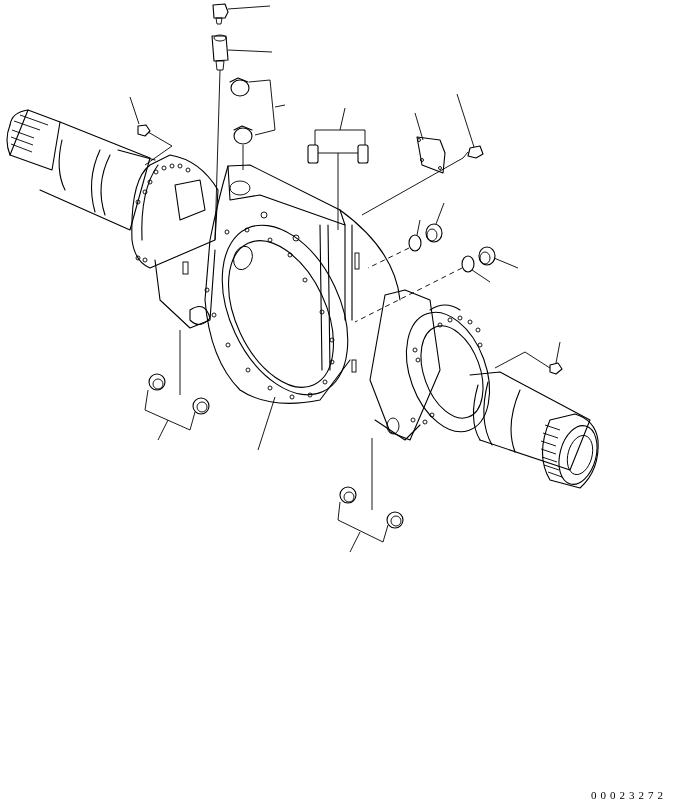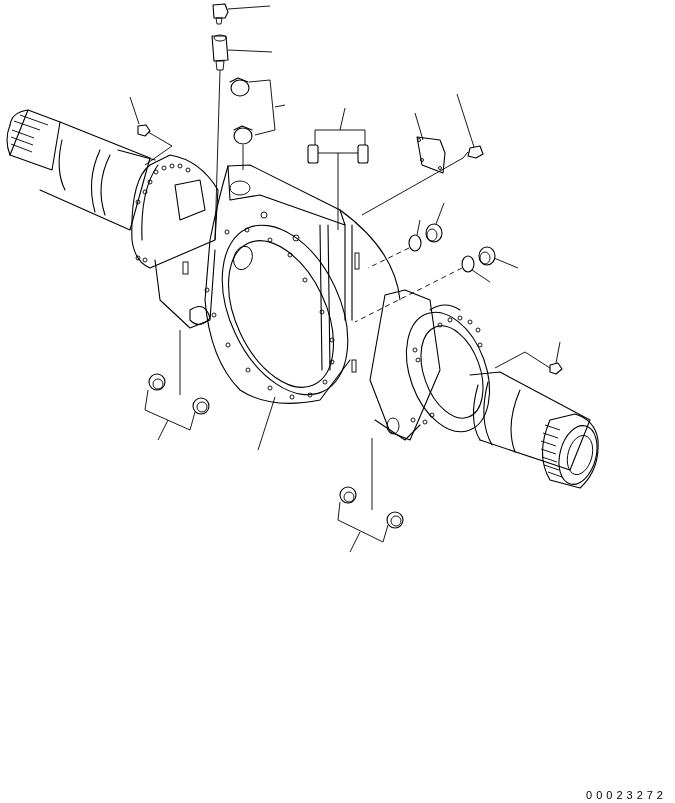--- a/index.html
+++ b/index.html
@@ -1,21 +1,21 @@
 <!DOCTYPE html>
 <html><head>
 <meta charset="utf-8">
 <style>
   html, body { margin:0; padding:0; background:#ffffff; }
   body { width:675px; height:803px; position:relative; overflow:hidden; font-family:"Liberation Sans", sans-serif; }
   #diagram { position:absolute; left:0; top:0; width:675px; height:803px; }
   #diagram .ln { fill:none; stroke:#000; stroke-width:1.1; stroke-linejoin:round; stroke-linecap:round; }
   #diagram .thin { fill:none; stroke:#000; stroke-width:0.9; }
   #diagram .dash { fill:none; stroke:#000; stroke-width:0.9; stroke-dasharray:5 4; }
-  #fig-id { position:absolute; right:8px; bottom:2px; font-family:Liberation Sans, sans-serif; font-size:11px; letter-spacing:4px; color:#000; }
+  #fig-id { position:absolute; right:8px; bottom:2px; font-family:Liberation Serif, serif; font-size:11px; letter-spacing:4px; color:#000; }
 </style>
 </head>
 <body>
 
 <svg id="diagram" viewBox="0 0 675 803" xmlns="http://www.w3.org/2000/svg">
 
   <g>
     <path class="ln" d="M28,110 L60,122 L52,170 L10,155 Z"></path>
     <path class="ln" d="M10,125 Q4,140 10,155"></path>
     <path class="ln" d="M28,110 Q12,112 10,125"></path>

